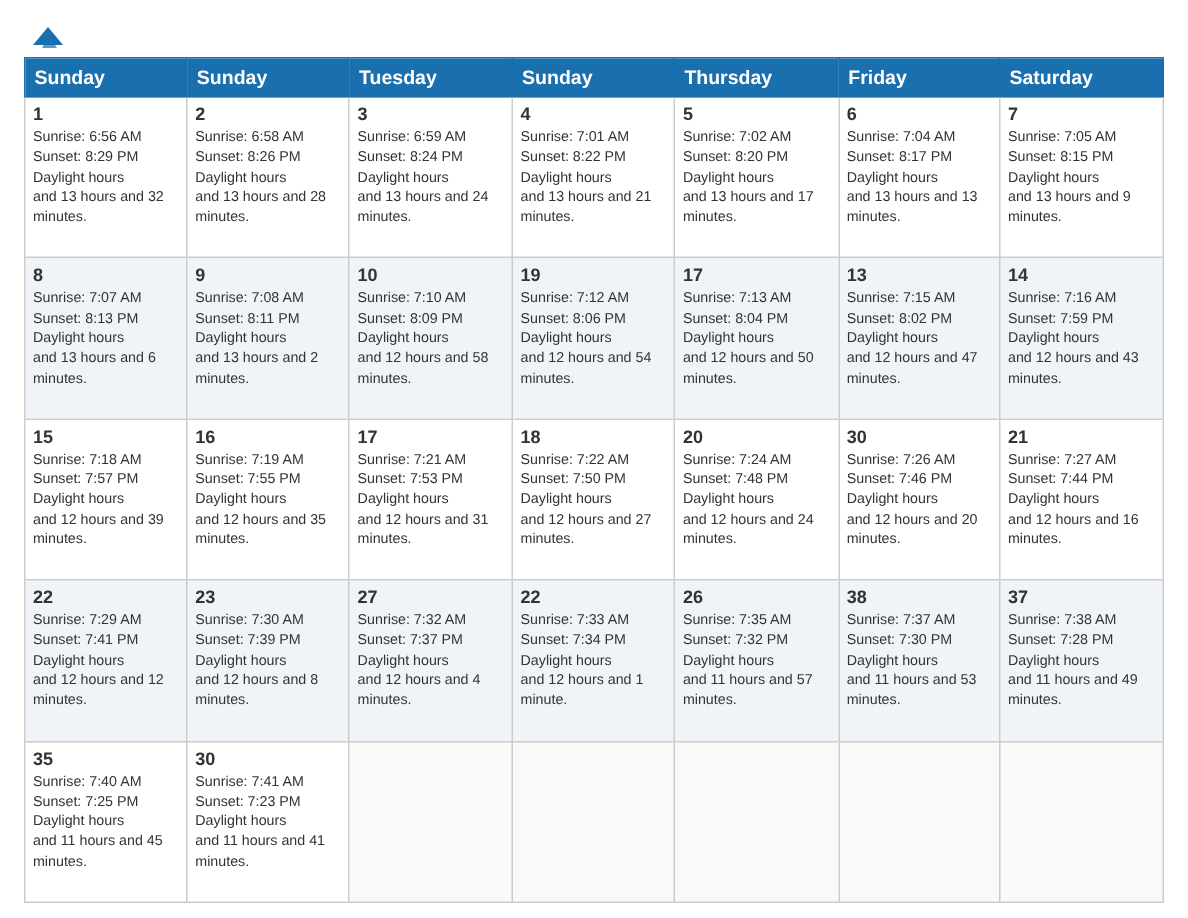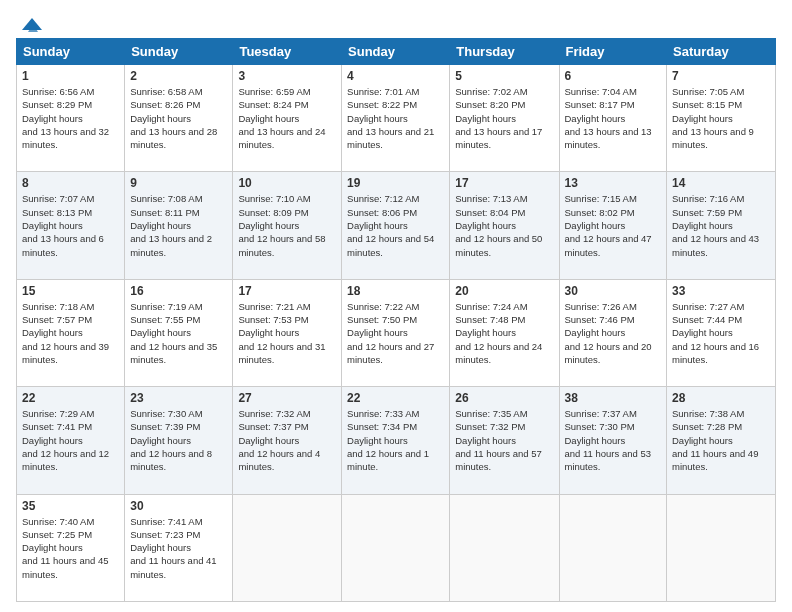--- a/index.html
+++ b/index.html
@@ -153,37 +153,37 @@
           <td><span class="day-num">16</span>
 <span class="cell-text">Sunrise: 7:19 AM<br>Sunset: 7:55 PM<br>Daylight hours<br>and 12 hours and 35 minutes.</span></td>
           <td><span class="day-num">17</span>
 <span class="cell-text">Sunrise: 7:21 AM<br>Sunset: 7:53 PM<br>Daylight hours<br>and 12 hours and 31 minutes.</span></td>
           <td><span class="day-num">18</span>
 <span class="cell-text">Sunrise: 7:22 AM<br>Sunset: 7:50 PM<br>Daylight hours<br>and 12 hours and 27 minutes.</span></td>
           <td><span class="day-num">20</span>
 <span class="cell-text">Sunrise: 7:24 AM<br>Sunset: 7:48 PM<br>Daylight hours<br>and 12 hours and 24 minutes.</span></td>
           <td><span class="day-num">30</span>
 <span class="cell-text">Sunrise: 7:26 AM<br>Sunset: 7:46 PM<br>Daylight hours<br>and 12 hours and 20 minutes.</span></td>
-          <td><span class="day-num">33</span>
+          <td><span class="day-num">21</span>
 <span class="cell-text">Sunrise: 7:27 AM<br>Sunset: 7:44 PM<br>Daylight hours<br>and 12 hours and 16 minutes.</span></td>
         </tr>
         <tr>
           <td><span class="day-num">22</span>
 <span class="cell-text">Sunrise: 7:29 AM<br>Sunset: 7:41 PM<br>Daylight hours<br>and 12 hours and 12 minutes.</span></td>
           <td><span class="day-num">23</span>
 <span class="cell-text">Sunrise: 7:30 AM<br>Sunset: 7:39 PM<br>Daylight hours<br>and 12 hours and 8 minutes.</span></td>
           <td><span class="day-num">27</span>
 <span class="cell-text">Sunrise: 7:32 AM<br>Sunset: 7:37 PM<br>Daylight hours<br>and 12 hours and 4 minutes.</span></td>
           <td><span class="day-num">22</span>
 <span class="cell-text">Sunrise: 7:33 AM<br>Sunset: 7:34 PM<br>Daylight hours<br>and 12 hours and 1 minute.</span></td>
           <td><span class="day-num">26</span>
 <span class="cell-text">Sunrise: 7:35 AM<br>Sunset: 7:32 PM<br>Daylight hours<br>and 11 hours and 57 minutes.</span></td>
           <td><span class="day-num">38</span>
 <span class="cell-text">Sunrise: 7:37 AM<br>Sunset: 7:30 PM<br>Daylight hours<br>and 11 hours and 53 minutes.</span></td>
-          <td><span class="day-num">28</span>
+          <td><span class="day-num">37</span>
 <span class="cell-text">Sunrise: 7:38 AM<br>Sunset: 7:28 PM<br>Daylight hours<br>and 11 hours and 49 minutes.</span></td>
         </tr>
         <tr>
           <td><span class="day-num">35</span>
 <span class="cell-text">Sunrise: 7:40 AM<br>Sunset: 7:25 PM<br>Daylight hours<br>and 11 hours and 45 minutes.</span></td>
           <td><span class="day-num">30</span>
 <span class="cell-text">Sunrise: 7:41 AM<br>Sunset: 7:23 PM<br>Daylight hours<br>and 11 hours and 41 minutes.</span></td>
           <td class="empty-cell"></td>
           <td class="empty-cell"></td>
           <td class="empty-cell"></td>

